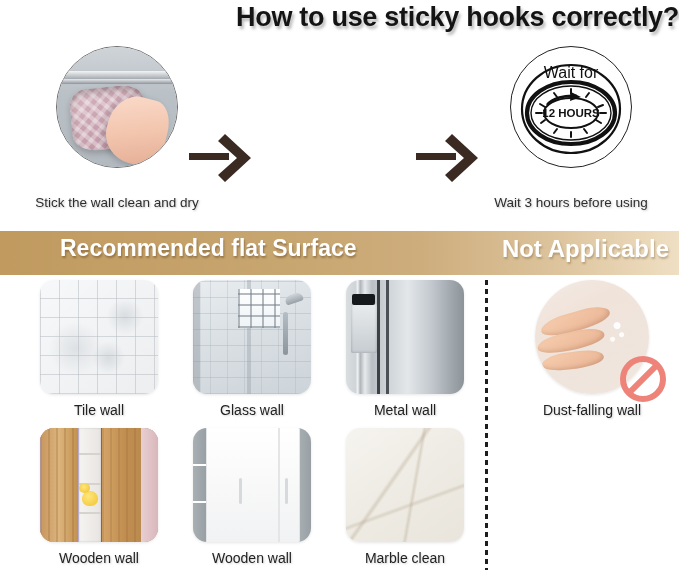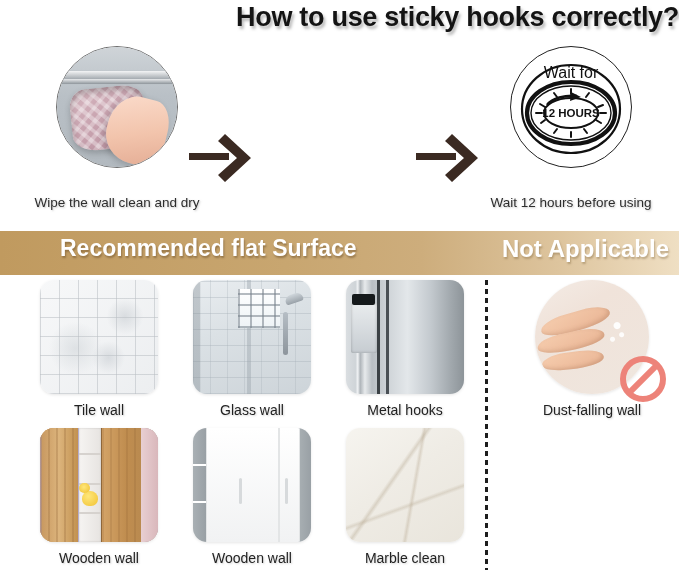--- a/index.html
+++ b/index.html
@@ -252,21 +252,21 @@
   <div class="steps">
 
     <div class="step step-1">
       <div class="circle">
         <div class="wipe-bg"></div>
         <div class="wipe-rail"></div>
         <div class="wipe-rail2"></div>
         <div class="cloth"></div>
         <div class="hand1"></div>
       </div>
-      <div class="cap">Wipe the wall clean and dry</div>
+      <div class="cap">Stick the wall clean and dry</div>
     </div>
 
     <svg style="position:absolute;left:185px;top:86px" width="70" height="52" viewBox="0 0 70 52">
       <path d="M2 22 H42 V14 L68 26 L42 38 V30 H2 Z" fill="none"></path>
       <path d="M4 21 H44 V28 H4 Z" fill="#3b2a22"></path>
       <path d="M40 2 L66 26 L40 50 L33 43 L52 26 L33 9 Z" fill="#3b2a22"></path>
     </svg>
 
 
     <svg style="position:absolute;left:412px;top:86px" width="70" height="52" viewBox="0 0 70 52">
@@ -294,21 +294,21 @@
             <line x1="29" y1="57" x2="34" y2="60"></line>
             <line x1="43" y1="46" x2="46" y2="50"></line>
           </g>
           <ellipse cx="60" cy="66" rx="27" ry="15" fill="none" stroke="#111" stroke-width="2"></ellipse>
           <path d="M36 58 A28 16 0 0 1 66 49" fill="none" stroke="#111" stroke-width="2.6"></path>
           <path d="M60 45 L70 50 L59 54 Z" fill="#111"></path>
           <text x="60" y="70" text-anchor="middle" font-family="'Liberation Sans',sans-serif" font-size="11.5" font-weight="bold" fill="#111">12 HOURS</text>
           <text x="60" y="31" text-anchor="middle" font-family="'Liberation Sans',sans-serif" font-size="16" fill="#111">Wait for</text>
         </svg>
       </div>
-      <div class="cap">Wait 12 hours before using</div>
+      <div class="cap">Wait 3 hours before using</div>
     </div>
   </div>
 
   <div class="banner">
     <div class="b-left">Recommended flat Surface</div>
     <div class="b-right">Not Applicable</div>
   </div>
 
   <div class="grid">
     <div class="divider"></div>
@@ -331,21 +331,21 @@
     </div>
 
     <div class="cell" style="left:325px;top:4px">
       <div class="thumb">
         <div class="tex-metal"></div>
         <div class="metal-disp"></div>
         <div class="metal-panel"></div>
         <div class="metal-gap"></div>
         <div class="metal-gap2"></div>
       </div>
-      <div class="lbl">Metal hooks</div>
+      <div class="lbl">Metal wall</div>
     </div>
 
     <div class="cell" style="left:512px;top:4px">
       <div class="thumb round">
         <div class="tex-dust"></div>
         <div class="dust-finger" style="left:4%;top:28%;width:62%;height:17%;transform:rotate(-16deg)"></div>
         <div class="dust-finger" style="left:2%;top:46%;width:60%;height:16%;transform:rotate(-12deg)"></div>
         <div class="dust-finger" style="left:6%;top:63%;width:54%;height:15%;transform:rotate(-8deg)"></div>
       </div>
       <div class="ban-sign"></div>

